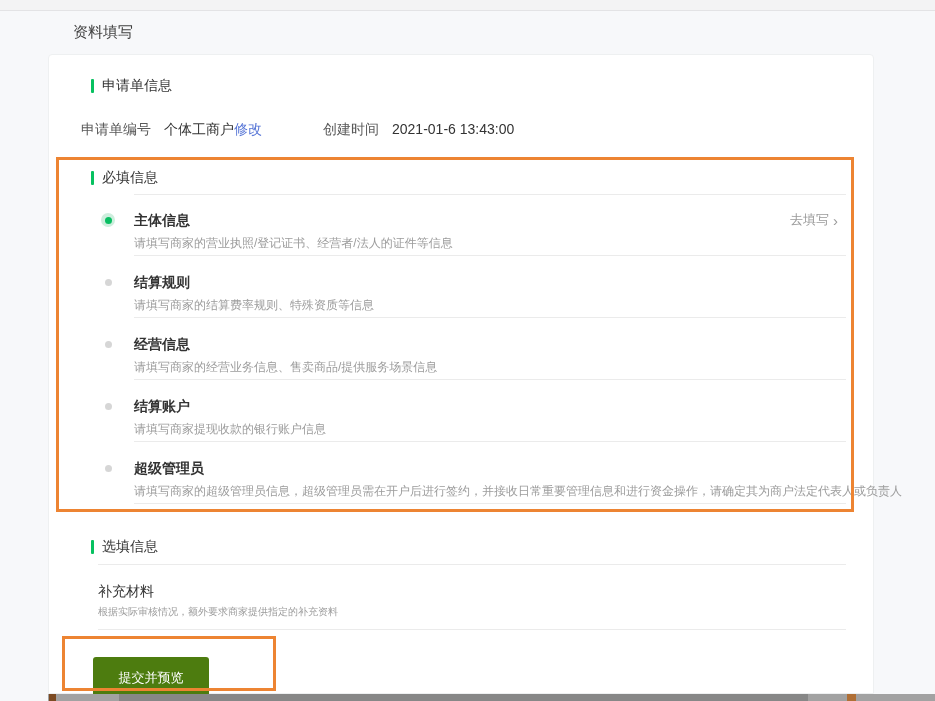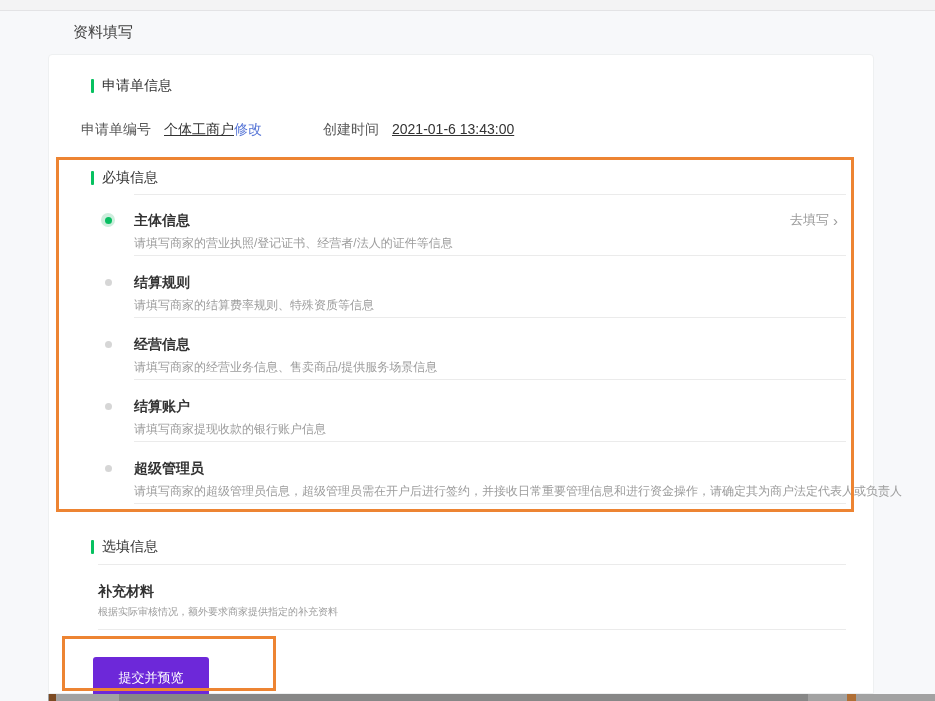--- a/index.html
+++ b/index.html
@@ -16,40 +16,40 @@
     background:#ffffff;border:1px solid #eef0f1;border-radius:4px 4px 0 0;
     box-sizing:border-box;padding-top:21px;
   }
   .sec-head{display:flex;align-items:center;height:20px;margin-left:42px;font-size:14px;color:#353535;}
   .sec-head .bar{width:3px;height:14px;background:#07C160;margin-right:8px;border-radius:1px;}
   .sec-head.second{margin-top:29px;}
   .sec-head.third{margin-top:33px;}
   .info-row{position:relative;height:20px;margin-top:23px;font-size:14px;line-height:20px;}
   .ig{position:absolute;top:0;display:flex;white-space:nowrap;}
   .ig .lbl{color:#595959;margin-right:13px;}
-  .ig .val{color:#333333;text-decoration:underline;}
+  .ig .val{color:#333333;}
   .link{color:#5574D6;cursor:pointer;text-decoration:none;}
   .req-list{position:relative;margin-top:6px;}
   .req-list::before{content:"";position:absolute;left:85px;right:27px;top:0;height:1px;background:#ebebeb;}
   .item{position:relative;height:62px;box-sizing:border-box;padding:16px 27px 10px 85px;}
   .item::after{content:"";position:absolute;left:85px;right:27px;bottom:0;height:1px;background:#ebebeb;}
   .item-title{font-size:14px;font-weight:bold;color:#333333;line-height:20px;}
   .item-desc{font-size:12px;color:#9c9c9c;line-height:20px;margin-top:3px;white-space:nowrap;}
   .dot{position:absolute;border-radius:50%;}
   .dot.active{left:52px;top:19px;width:14px;height:14px;background:#cdeedd;display:flex;align-items:center;justify-content:center;}
   .dot.active .dot-inner{width:7px;height:7px;border-radius:50%;background:#09BE62;}
   .dot.inactive{left:56px;top:23px;width:7px;height:7px;background:#d6d6d6;}
   .gofill{position:absolute;right:35px;top:17px;font-size:13px;color:#9a9a9a;cursor:pointer;text-decoration:none;display:flex;align-items:center;}
   .gofill .chev{font-size:15px;margin-left:4px;line-height:13px;}
   .opt-divider{height:1px;background:#ebebeb;margin:7px 27px 0 49px;}
-  .opt-title{font-size:14px;font-weight:bold;color:#333333;line-height:20px;margin:16px 0 0 49px;}
+  .opt-title{font-size:14px;font-weight:normal;color:#333333;line-height:20px;margin:16px 0 0 49px;}
   .opt-desc{font-size:10px;color:#9c9c9c;line-height:20px;margin:1px 0 0 49px;}
   .submit{
     display:block;margin:27px 0 0 44px;width:116px;height:42px;
-    background:#6d28d9;color:#ffffff;font-size:13px;border:none;border-radius:3px;
+    background:#4d7c0f;color:#ffffff;font-size:13px;border:none;border-radius:3px;
     font-family:"Liberation Sans","DejaVu Sans",sans-serif;cursor:pointer;line-height:26px;padding:0;
   }
   .hl{position:absolute;border:3px solid #ED8432;box-sizing:border-box;pointer-events:none;}
   .hl-1{left:56px;top:157px;width:798px;height:355px;}
   .hl-2{left:62px;top:636px;width:214px;height:55px;}
   .bottom-strip{position:absolute;left:48px;top:694px;width:887px;height:7px;background:#a2a2a2;}
   .bottom-strip .thumb{position:absolute;left:71px;top:0;width:689px;height:7px;background:#878787;}
   .bottom-strip .tick{position:absolute;top:0;height:7px;}
   .bottom-strip .t1{left:1px;width:7px;background:#7c4a22;}
   .bottom-strip .t2{left:799px;width:9px;background:#b06f35;}

